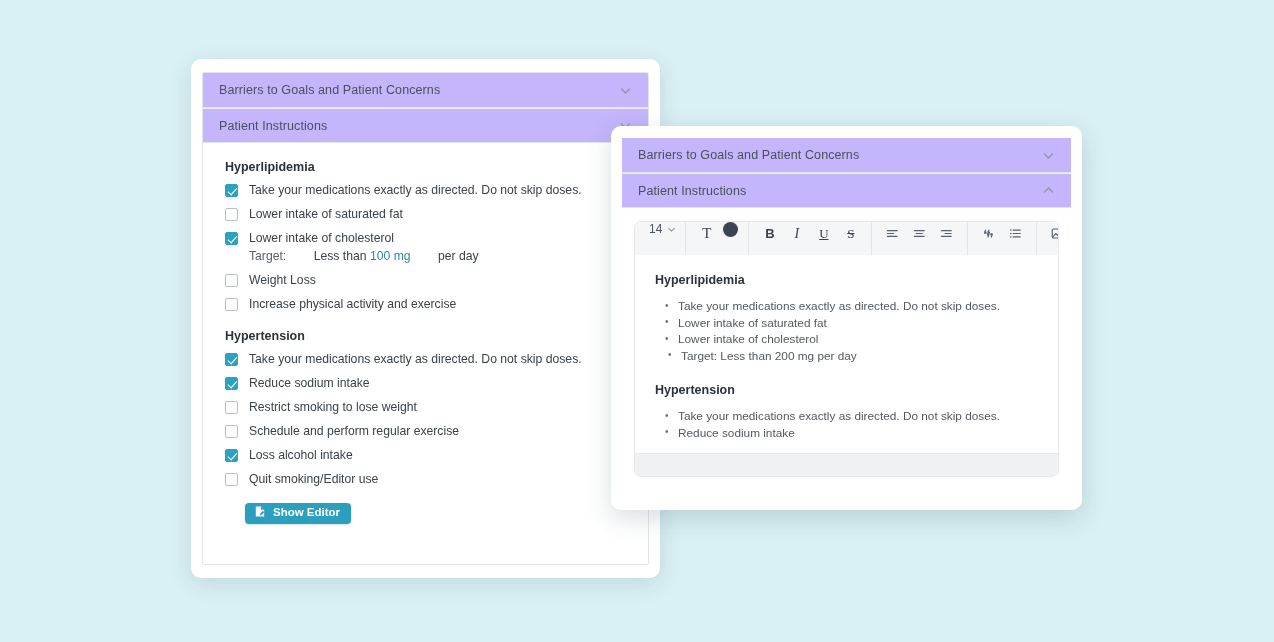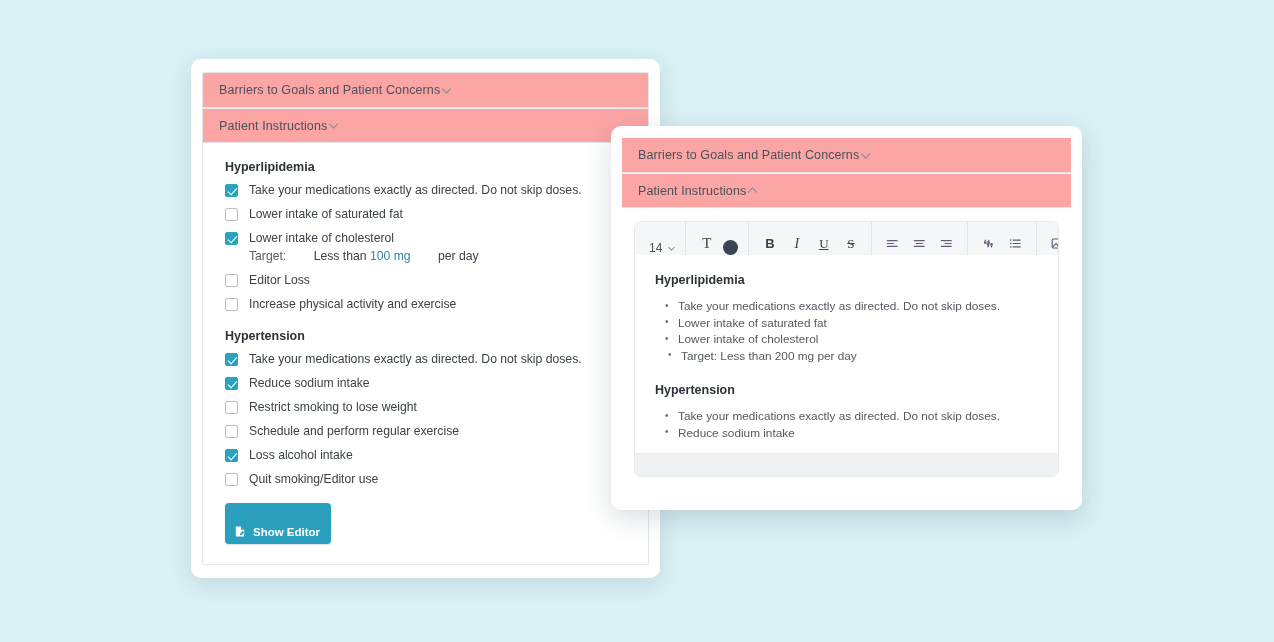--- a/index.html
+++ b/index.html
@@ -32,22 +32,22 @@
     border: 1px solid #e3e6e8;
     border-radius: 2px;
     background: #fff;
     overflow: hidden;
   }
 
   
   .acc-header {
     display: flex;
     align-items: center;
-    justify-content: flex-start;
-    background: #fca5a5;
+    justify-content: space-between;
+    background: #c4b5fd;
     border-bottom: 1px solid #e3e6e8;
     padding: 0 16px;
     height: 35px;
     cursor: pointer;
   }
   .acc-header + .acc-header { border-top: 1px solid #eceef0; }
   .acc-title {
     font-size: 12.5px;
     color: #4a5259;
     letter-spacing: .1px;
@@ -119,27 +119,28 @@
 
   
   .show-editor-btn {
     display: inline-flex;
     align-items: center;
     gap: 6px;
     background: #2ba0be;
     color: #ffffff;
     border: none;
     border-radius: 4px;
-    padding: 22px 11px 6px 9px;
+    padding: 2px 11px 6px 9px;
     font-size: 11.5px;
     font-weight: bold;
     font-family: "Liberation Sans", sans-serif;
     cursor: pointer;
     margin-top: 7px;
     box-shadow: 0 1px 2px rgba(0,0,0,0.14);
+    margin-left: 20px;
   }
   .btn-ico { width: 13px; height: 13px; display: block; }
   .btn-ico svg { display: block; width: 100%; height: 100%; }
 
   
   .popup-card {
     position: absolute;
     left: 611px;
     top: 126px;
     width: 471px;
@@ -160,21 +161,21 @@
   }
   .editor-toolbar {
     display: flex;
     align-items: center;
     background: #f5f6f7;
     height: 33px;
     padding: 0 5px;
   }
   .tb-group {
     display: flex;
-    align-items: flex-end;
+    align-items: flex-start;
     height: 100%;
     padding: 0 7px;
     border-right: 1px solid #e2e4e7;
   }
   .tb-group:last-child { border-right: none; }
   .tb-btn {
     width: 23px;
     height: 23px;
     display: flex;
     align-items: center;
@@ -292,21 +293,21 @@
       </div>
       <div class="target-line">
         <span>Target:</span>
         <span class="strong">Less than</span>
         <span class="accent">100 mg</span>
         <span class="strong">per day</span>
       </div>
 
       <div class="chk-row">
         <span class="chk-box"></span>
-        <span class="chk-label">Editor Loss</span>
+        <span class="chk-label">Weight Loss</span>
       </div>
 
       <div class="chk-row">
         <span class="chk-box"></span>
         <span class="chk-label">Increase physical activity and exercise</span>
       </div>
 
       
       <div class="grp-title second">Hypertension</div>
 

